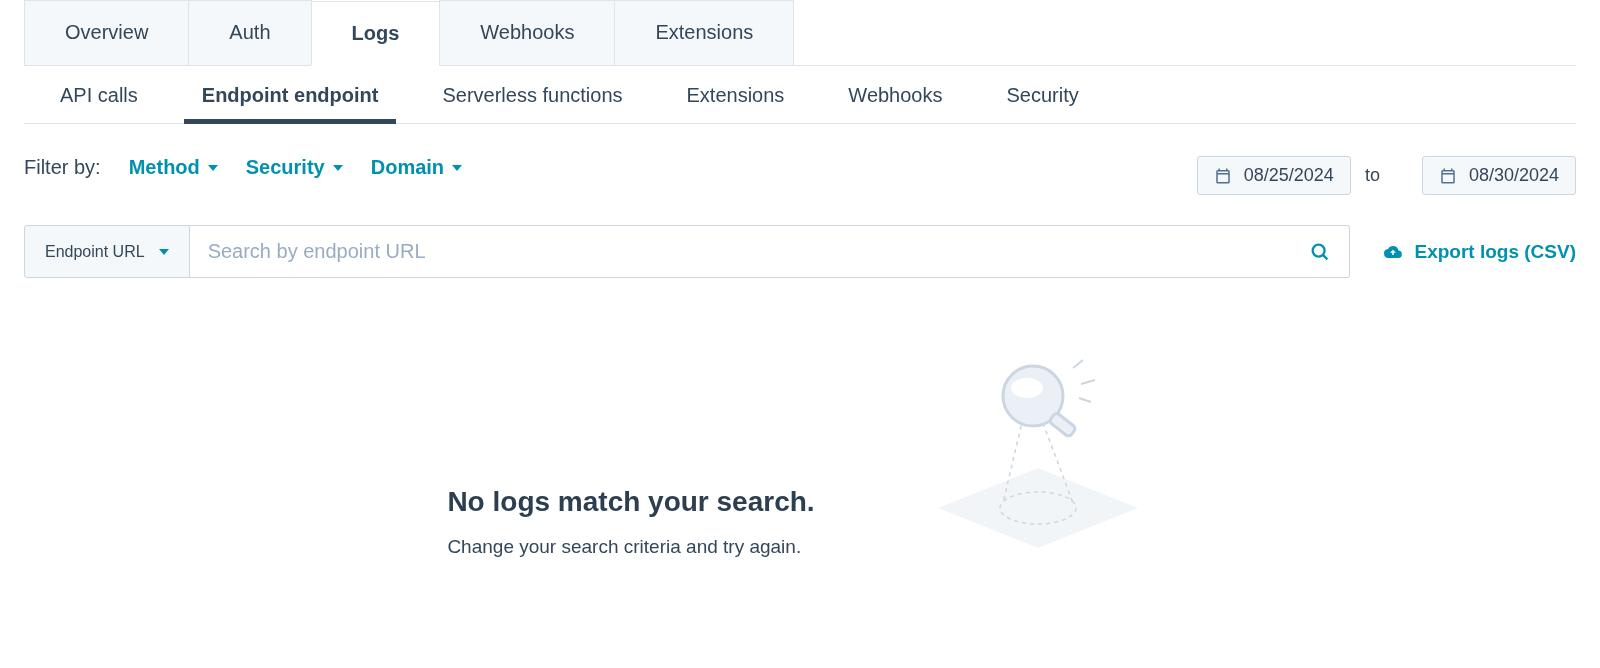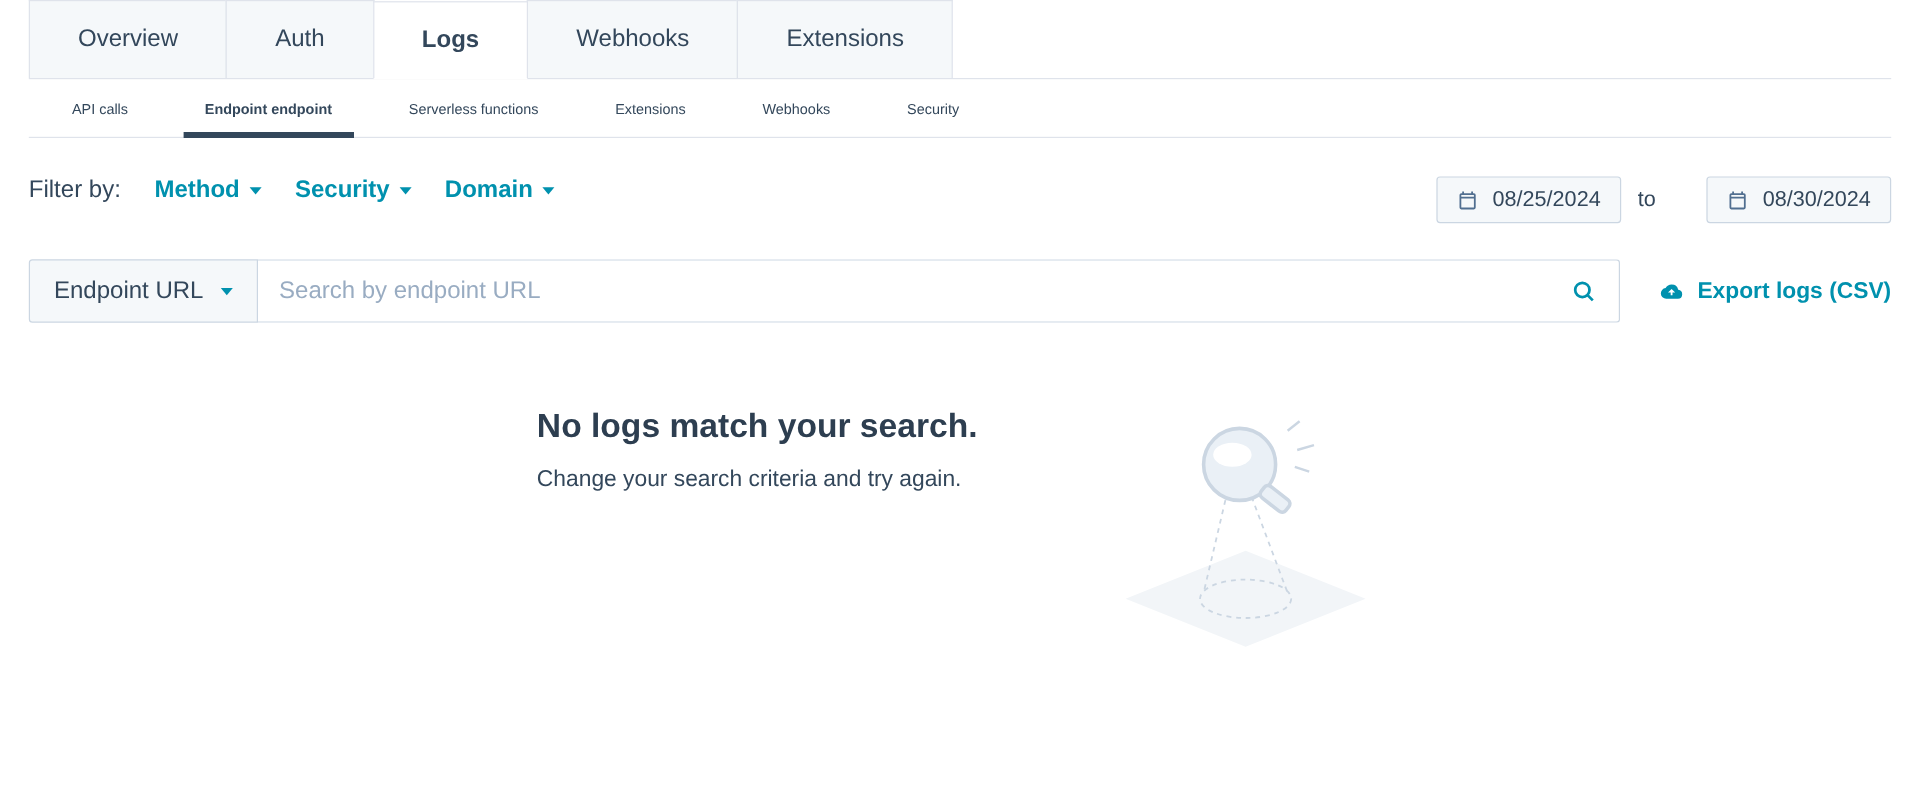--- a/index.html
+++ b/index.html
@@ -35,21 +35,21 @@
     }
 
     
     .secondary-tabs {
       display: flex;
       gap: 64px;
       padding: 18px 36px 0 36px;
       border-bottom: 1px solid #dfe3eb;
     }
     .secondary-tab {
-      font-size: 12px;
+      font-size: 20px;
       color: #33475b;
       padding-bottom: 16px;
       cursor: pointer;
       position: relative;
     }
     .secondary-tab.active {
       font-weight: 700;
     }
     .secondary-tab.active::after {
       content: "";
@@ -116,21 +116,21 @@
       margin-top: 18px;
     }
     .search-dd {
       display: flex;
       align-items: center;
       gap: 14px;
       border: 1px solid #cbd6e2;
       background: #f5f8fa;
       padding: 14px 20px;
       border-radius: 3px 0 0 3px;
-      font-size: 20px;
+      font-size: 16px;
       color: #33475b;
       cursor: pointer;
     }
     .search-dd .caret { border-top-color: #0091ae; }
     .search-box {
       flex: 1;
       display: flex;
       align-items: center;
       border: 1px solid #cbd6e2;
       border-left: none;
@@ -157,21 +157,21 @@
       font-weight: 600;
       margin-left: 32px;
       cursor: pointer;
       white-space: nowrap;
       align-self: center;
     }
 
     
     .empty-state {
       display: flex;
-      align-items: flex-start;
+      align-items: flex-end;
       justify-content: center;
       gap: 108px;
       margin-top: 70px;
       padding: 0 40px;
     }
     .empty-text { max-width: 480px; }
     .empty-title {
       font-size: 28px;
       font-weight: 800;
       color: #2d3e50;

